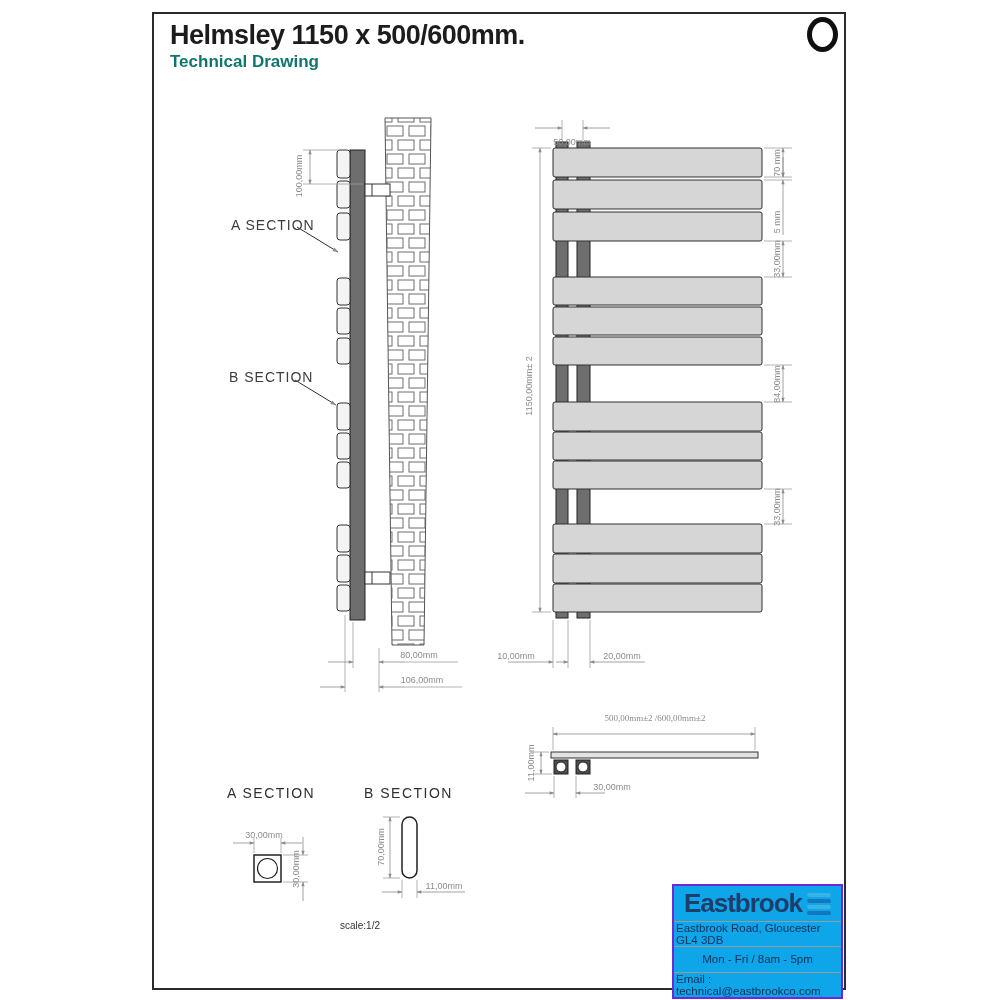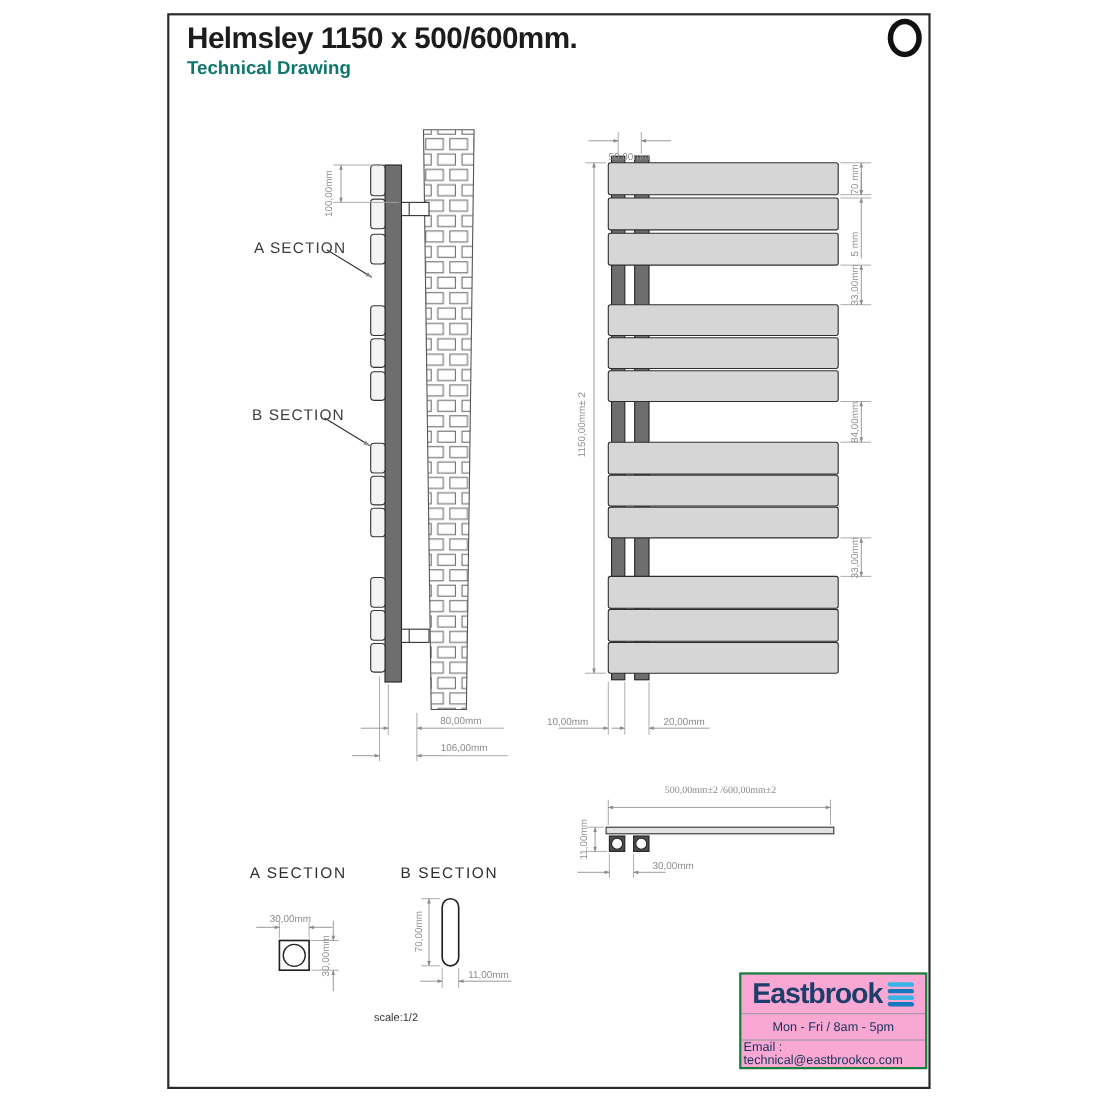--- a/index.html
+++ b/index.html
@@ -19,22 +19,22 @@
   svg { position:absolute; overflow:visible; }
 
   .dim { position:absolute; font-size:9px; color:#8c8c8c; white-space:nowrap;
          transform:translate(-50%,-50%); }
   .dim.rot { transform:translate(-50%,-50%) rotate(-90deg); }
 
   .lbl { position:absolute; font-size:14px; color:#3d3d3d; letter-spacing:1px; white-space:nowrap; }
   .sec-title { position:absolute; font-size:14px; color:#2f2f2f; letter-spacing:1.5px; white-space:nowrap; }
   .scale-note { position:absolute; left:340px; top:920px; font-size:10px; color:#333; }
 
-  .footer-box { position:absolute; left:672px; top:884px; width:171px; height:88px;
-                border:2px solid #15803d; background:#f9a8d4; display:flex; flex-direction:column; }
+  .footer-box { position:absolute; left:672px; top:884px; width:171px; height:115px;
+                border:2px solid #6d28d9; background:#0ea5e9; display:flex; flex-direction:column; }
   .footer-row { flex:1; display:flex; align-items:center; justify-content:center;
                 font-size:11.5px; color:#16315a; border-bottom:1px solid #9a9a9a; padding:0 2px; }
   .footer-row:last-child { border-bottom:none; }
   .footer-logo-row { flex:0 0 36px; display:flex; align-items:center; justify-content:center;
                      gap:5px; border-bottom:1px solid #9a9a9a; }
   .brand-text { font-size:26px; font-weight:bold; color:#1d3d6b; letter-spacing:-1px; }
   .logo-mark { display:flex; flex-direction:column; gap:2px; width:24px; }
   .logo-bar { height:4px; border-radius:2px 3px 2px 3px; }
 </style>
 </head>
@@ -260,17 +260,18 @@
   <div class="footer-box">
     <div class="footer-logo-row">
       <span class="brand-text">Eastbrook</span>
       <span class="logo-mark">
         <span class="logo-bar" style="background:#35b4e5;"></span>
         <span class="logo-bar" style="background:#1577bb;"></span>
         <span class="logo-bar" style="background:#35b4e5;"></span>
         <span class="logo-bar" style="background:#1577bb;"></span>
       </span>
     </div>
+    <div class="footer-row">Eastbrook Road, Gloucester GL4 3DB</div>
     <div class="footer-row">Mon - Fri / 8am - 5pm</div>
     <div class="footer-row">Email : technical@eastbrookco.com</div>
   </div>
 
 </div>
 
 </body></html>

